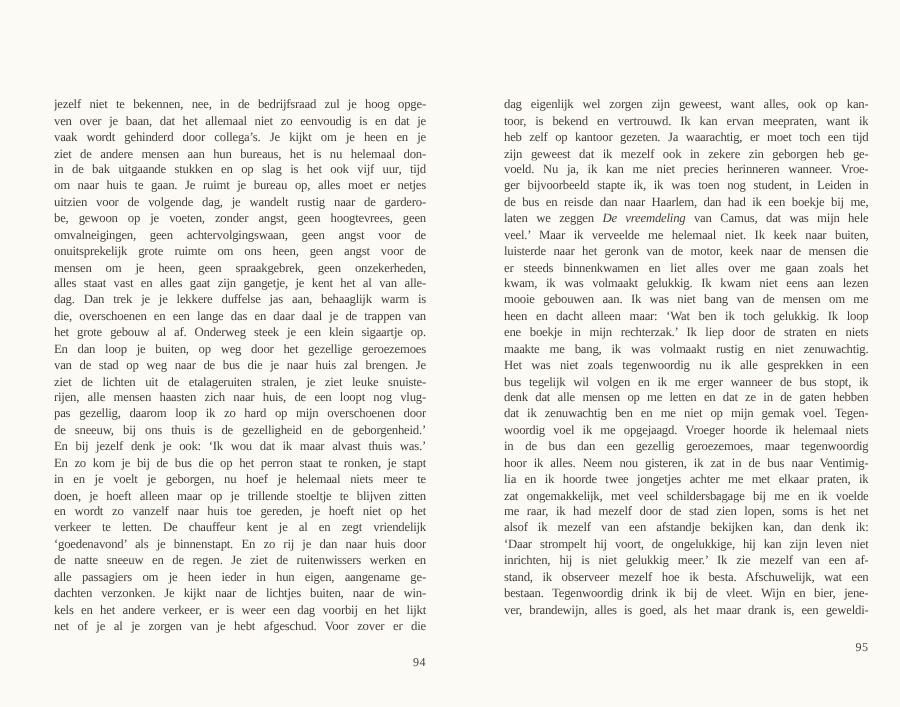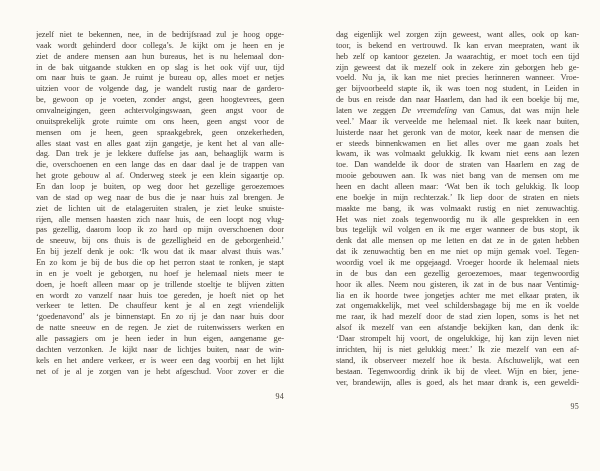--- a/index.html
+++ b/index.html
@@ -15,20 +15,21 @@
     width: 600px;
     height: 471px;
     background: var(--page-bg);
     font-family: "Liberation Serif", "DejaVu Serif", serif;
     color: var(--ink);
     overflow: hidden;
   }
   .spread {
     position: absolute;
     inset: 0;
+    margin-top: 35px;
   }
   .page {
     position: absolute;
     top: 29px;
   }
   .page-left  { left: 36px;  width: 248px; }
   .page-right { left: 336px; width: 243px; }
   .text-block { width: 100%; }
   .line {
     font-size: 8.5px;
@@ -51,20 +52,21 @@
   }
 </style>
 </head>
 <body>
 
 <div class="spread">
 
   <div class="page page-left">
     <div class="text-block">
         <div class="line">jezelf niet te bekennen, nee, in de bedrijfsraad zul je hoog opge-</div>
+        <div class="line">ven over je baan, dat het allemaal niet zo eenvoudig is en dat je</div>
         <div class="line">vaak wordt gehinderd door collega’s. Je kijkt om je heen en je</div>
         <div class="line">ziet de andere mensen aan hun bureaus, het is nu helemaal don-</div>
         <div class="line">in de bak uitgaande stukken en op slag is het ook vijf uur, tijd</div>
         <div class="line">om naar huis te gaan. Je ruimt je bureau op, alles moet er netjes</div>
         <div class="line">uitzien voor de volgende dag, je wandelt rustig naar de gardero-</div>
         <div class="line">be, gewoon op je voeten, zonder angst, geen hoogtevrees, geen</div>
         <div class="line">omvalneigingen, geen achtervolgingswaan, geen angst voor de</div>
         <div class="line">onuitsprekelijk grote ruimte om ons heen, geen angst voor de</div>
         <div class="line">mensen om je heen, geen spraakgebrek, geen onzekerheden,</div>
         <div class="line">alles staat vast en alles gaat zijn gangetje, je kent het al van alle-</div>
@@ -100,21 +102,20 @@
         <div class="line">heb zelf op kantoor gezeten. Ja waarachtig, er moet toch een tijd</div>
         <div class="line">zijn geweest dat ik mezelf ook in zekere zin geborgen heb ge-</div>
         <div class="line">voeld. Nu ja, ik kan me niet precies herinneren wanneer. Vroe-</div>
         <div class="line">ger bijvoorbeeld stapte ik, ik was toen nog student, in Leiden in</div>
         <div class="line">de bus en reisde dan naar Haarlem, dan had ik een boekje bij me,</div>
         <div class="line"><span>laten we zeggen </span><span class="italic">De vreemdeling</span><span> van Camus, dat was mijn hele</span></div>
         <div class="line">veel.’ Maar ik verveelde me helemaal niet. Ik keek naar buiten,</div>
         <div class="line">luisterde naar het geronk van de motor, keek naar de mensen die</div>
         <div class="line">er steeds binnenkwamen en liet alles over me gaan zoals het</div>
         <div class="line">kwam, ik was volmaakt gelukkig. Ik kwam niet eens aan lezen</div>
-        <div class="line">toe. Dan wandelde ik door de straten van Haarlem en zag de</div>
         <div class="line">mooie gebouwen aan. Ik was niet bang van de mensen om me</div>
         <div class="line">heen en dacht alleen maar: ‘Wat ben ik toch gelukkig. Ik loop</div>
         <div class="line">ene boekje in mijn rechterzak.’ Ik liep door de straten en niets</div>
         <div class="line">maakte me bang, ik was volmaakt rustig en niet zenuwachtig.</div>
         <div class="line">Het was niet zoals tegenwoordig nu ik alle gesprekken in een</div>
         <div class="line">bus tegelijk wil volgen en ik me erger wanneer de bus stopt, ik</div>
         <div class="line">denk dat alle mensen op me letten en dat ze in de gaten hebben</div>
         <div class="line">dat ik zenuwachtig ben en me niet op mijn gemak voel. Tegen-</div>
         <div class="line">woordig voel ik me opgejaagd. Vroeger hoorde ik helemaal niets</div>
         <div class="line">in de bus dan een gezellig geroezemoes, maar tegenwoordig</div>

